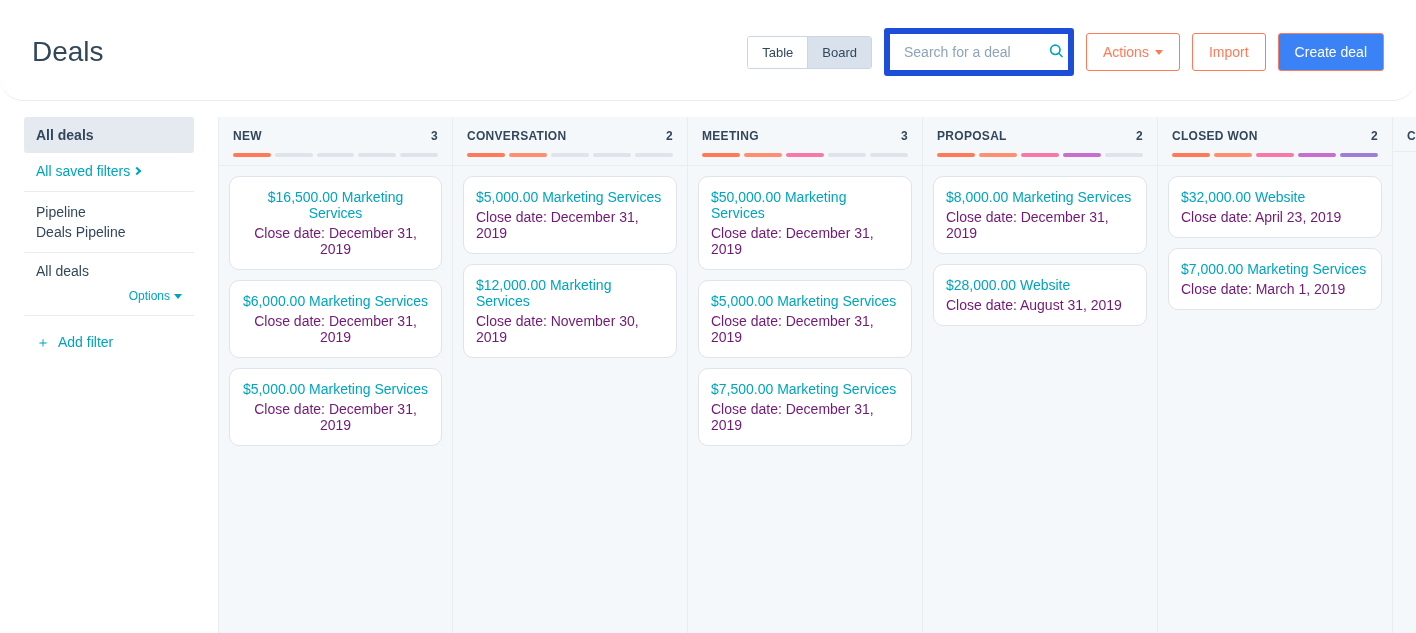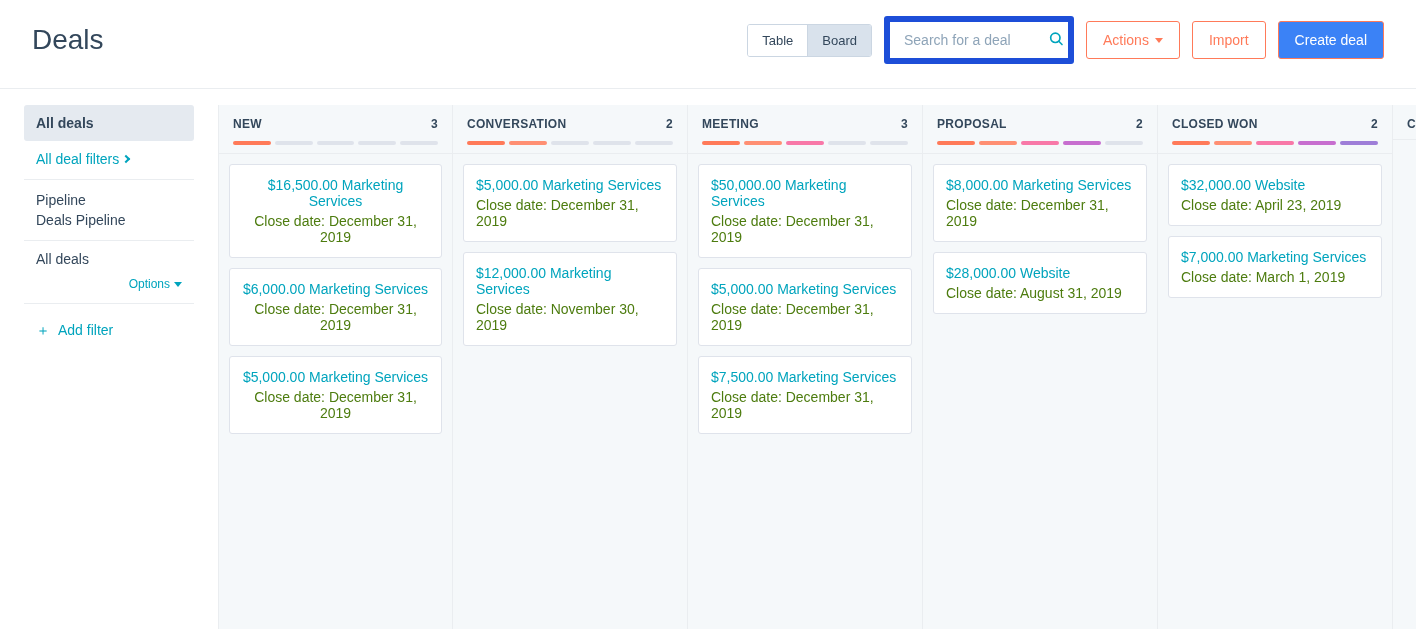--- a/index.html
+++ b/index.html
@@ -10,22 +10,23 @@
     color: #33475b;
     font-size: 14px;
     width: 1416px;
   }
 
   
   .topbar {
     display: flex;
     align-items: center;
     justify-content: space-between;
-    padding: 16px 32px 24px 32px;
+    padding: 28px 32px 24px 32px;
     border-bottom: 1px solid #eaedf0;
+    border-radius: 23px;
   }
   .page-title {
     font-size: 28px;
     font-weight: 300;
     color: #33475b;
   }
   .top-actions {
     display: flex;
     align-items: center;
     gap: 12px;
@@ -226,30 +227,30 @@
   .cards {
     padding: 10px;
     display: flex;
     flex-direction: column;
     gap: 10px;
     overflow-y: auto;
   }
   .card {
     background: #fff;
     border: 1px solid #dfe3eb;
-    border-radius: 3px;
+    border-radius: 10px;
     padding: 12px 12px;
     font-size: 14px;
     cursor: pointer;
   }
   .card-title {
     color: #00a4bd;
     margin-bottom: 4px;
   }
-  .card-meta { color: #4d7c0f; }
+  .card-meta { color: #701a75; }
 </style>
 </head>
 <body>
 
 <div class="topbar">
   <div class="page-title">Deals</div>
 
   <div class="top-actions">
     <div class="view-toggle">
       <button>Table</button>
@@ -276,21 +277,21 @@
     <button class="btn-primary">Create deal</button>
   </div>
 </div>
 
 <div class="content">
 
   <div class="sidebar">
     <div class="side-item active">All deals</div>
 
     <div class="side-link">
-      <span>All deal filters</span>
+      <span>All saved filters</span>
       <span class="chev"></span>
     </div>
 
     <div class="side-divider"></div>
 
     <div class="side-section">Pipeline</div>
     <div class="side-sub">Deals Pipeline</div>
 
     <div class="side-divider"></div>
 

